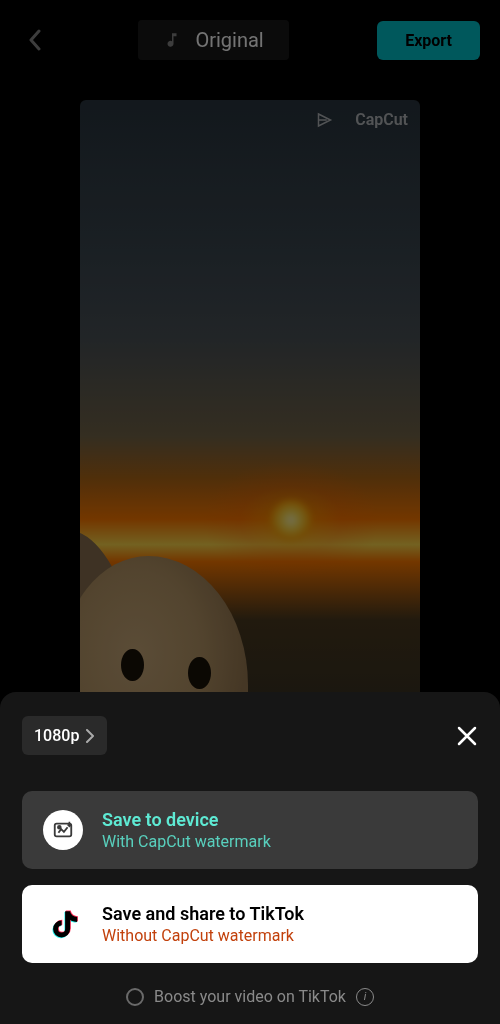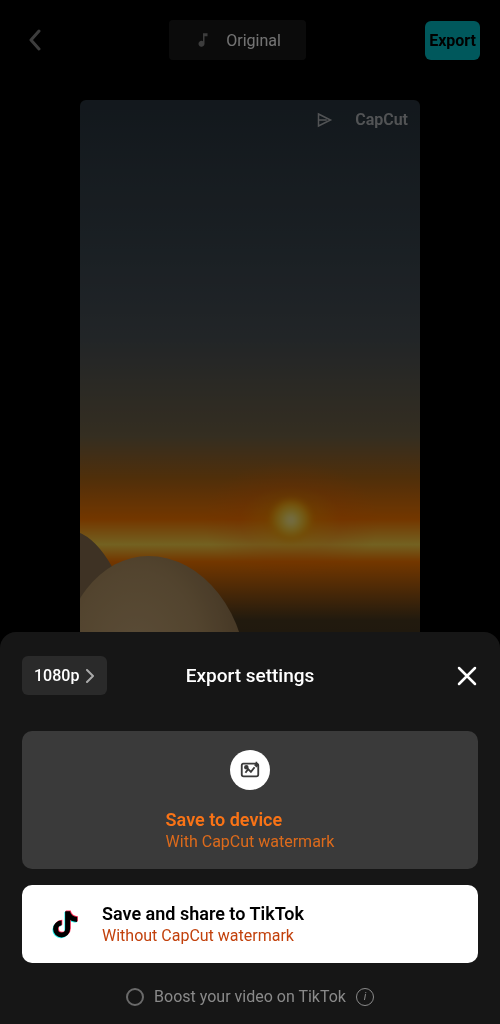--- a/index.html
+++ b/index.html
@@ -32,27 +32,27 @@
       margin-left: auto;
       margin-right: auto;
       height: 40px;
       padding: 0 25px;
       background: #1a1a1a;
       border-radius: 4px;
       display: flex;
       align-items: center;
       gap: 14px;
       color: #fff;
-      font-size: 16px;
+      font-size: 20px;
     }
     .music-icon {
       color: #888;
     }
     .export-btn {
-      padding: 10px 4px;
+      padding: 10px 28px;
       background: #00c4cc;
       color: #000;
       font-weight: 700;
       border-radius: 6px;
       font-size: 16px;
     }
     .preview {
       position: absolute;
       top: 100px;
       left: 80px;
@@ -214,21 +214,21 @@
       font-size: 26px;
     }
     .option {
       display: flex;
       align-items: center;
       gap: 18px;
       padding: 18px 20px;
       border-radius: 10px;
       margin-bottom: 16px;
     }
-    .option-dark { background: #3a3a3a; color: #f97316; flex-direction: column; }
+    .option-dark { background: #3a3a3a; color: #5eead4; }
     .option-light { background: #fff; color: #000; margin-top: 8px; }
     .opt-icon {
       width: 42px;
       height: 42px;
       flex-shrink: 0;
       display: flex;
       align-items: center;
       justify-content: center;
     }
     .opt-icon-circle {
@@ -318,21 +318,20 @@
 <div class="export-panel">
   <div class="panel-header">
     <div class="resolution-chip">
       <span>1080p</span>
       <span class="chev">
         <svg width="10" height="14" viewBox="0 0 10 14">
             <path d="M2 1 L8 7 L2 13" stroke="#aaa" stroke-width="2" fill="none" stroke-linecap="round" stroke-linejoin="round"></path>
           </svg>
       </span>
     </div>
-    <div class="panel-title">Export settings</div>
     <div class="close-x">
       <svg width="22" height="22" viewBox="0 0 22 22">
           <path d="M3 3 L19 19 M19 3 L3 19" stroke="#fff" stroke-width="2.5" stroke-linecap="round"></path>
         </svg>
     </div>
   </div>
 
   <div class="option option-dark">
     <div class="opt-icon">
       <div class="opt-icon-circle">

